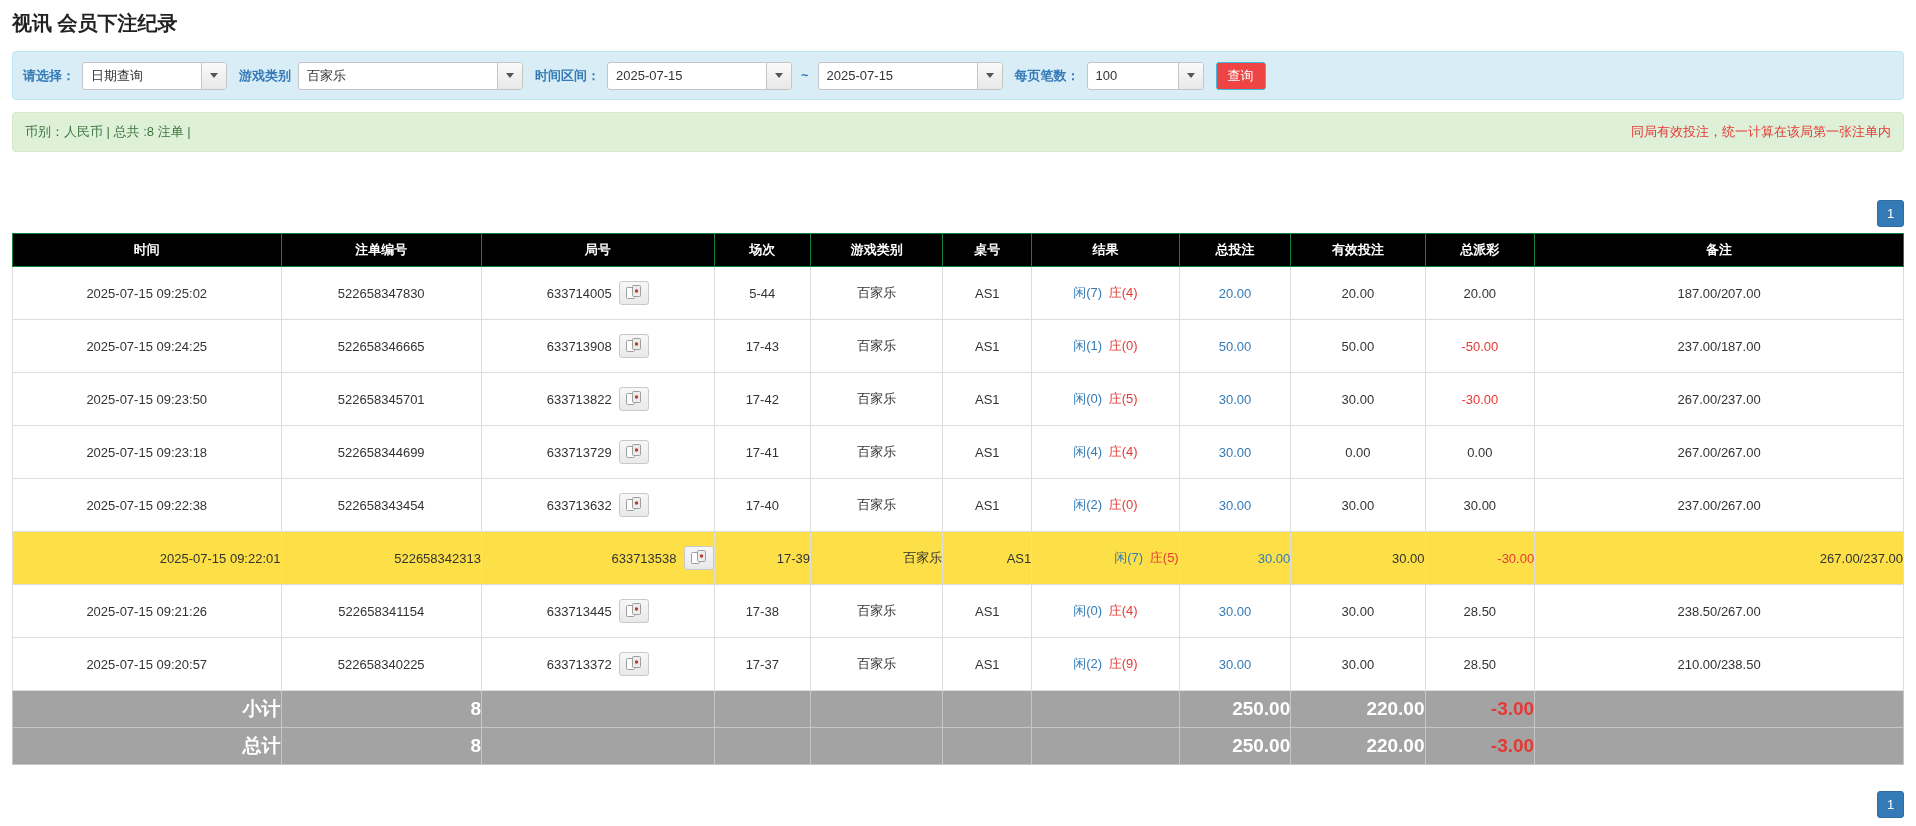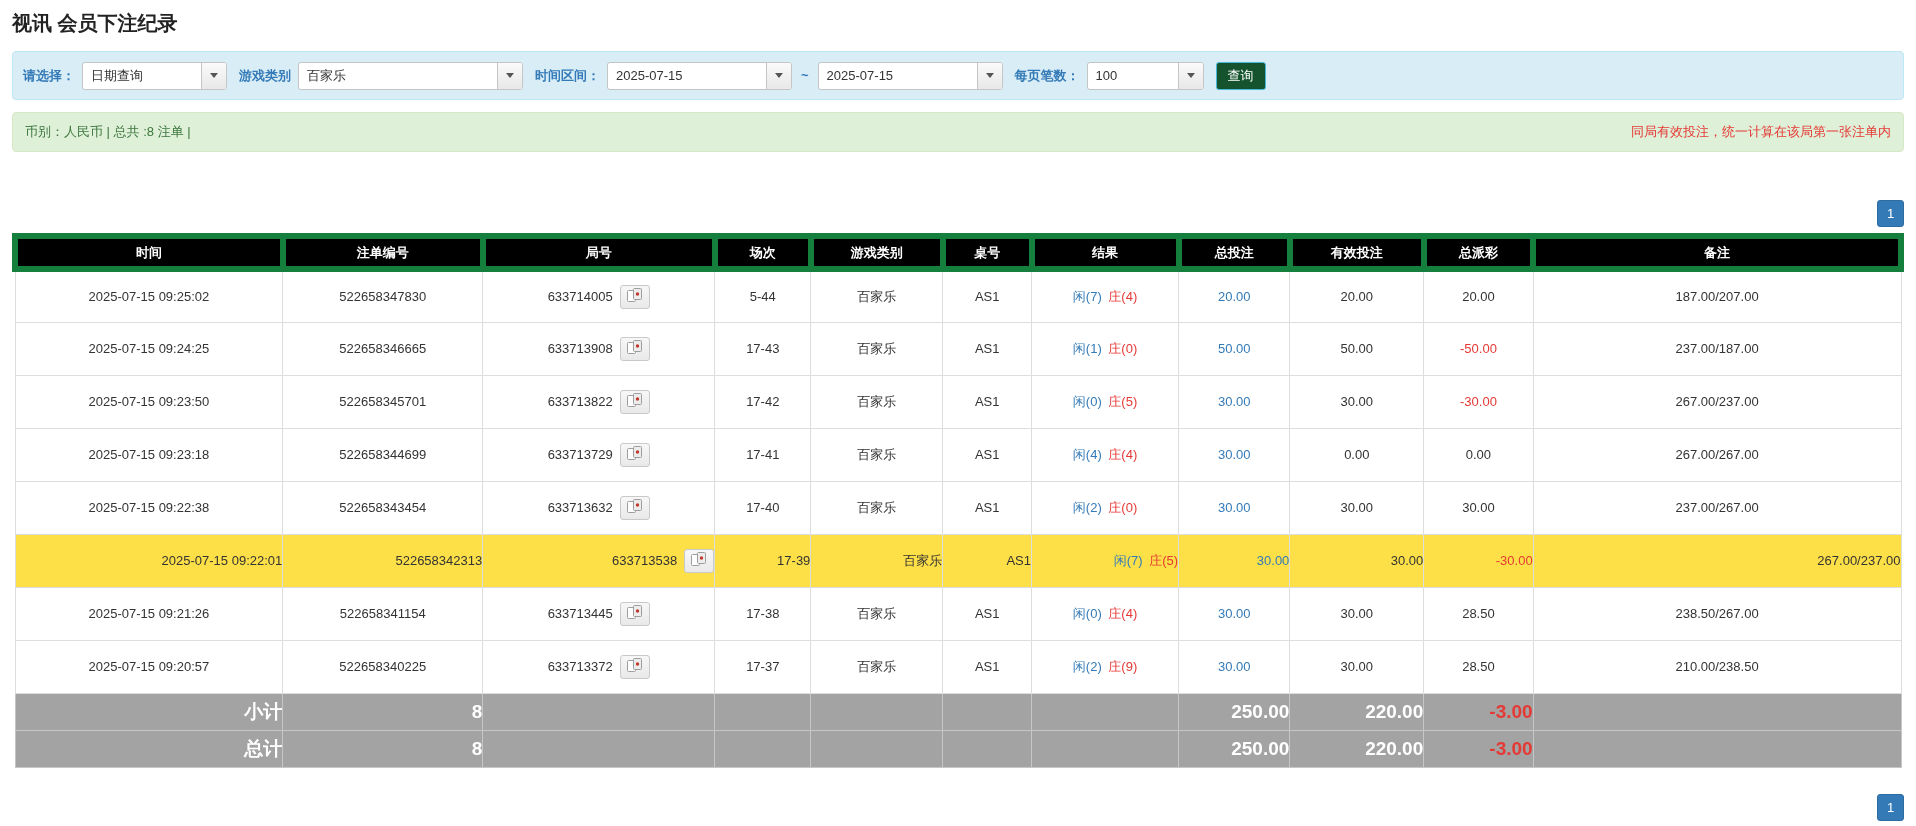--- a/index.html
+++ b/index.html
@@ -40,21 +40,21 @@
     border-left: 4px solid transparent; border-right: 4px solid transparent;
     border-top: 5px solid #555;
   }
   .w-querytype .combo-value { width: 118px; }
   .w-game      .combo-value { width: 198px; }
   .w-date      .combo-value { width: 158px; }
   .w-perpage   .combo-value { width: 90px; }
   .w-sort      .combo-value { width: 168px; }
 
   .search-btn {
-    background: #14532d; border: 1px solid #46b8da; color: #fff;
+    background: #ef4444; border: 1px solid #46b8da; color: #fff;
     font-size: 13px; height: 28px; padding: 0 11px; border-radius: 3px;
     cursor: pointer; font-family: inherit;
   }
 
   
   .info-bar {
     margin-top: 12px; background: #dff0d8; border: 1px solid #d6e9c6;
     border-radius: 4px; padding: 10px 12px;
     display: flex; justify-content: space-between; align-items: center;
     font-size: 13px; height: 40px;
@@ -70,21 +70,21 @@
     border: 1px solid #2e6da4; border-radius: 3px; font-size: 13px;
     cursor: pointer; font-family: inherit;
   }
 
   
   table.data-table {
     width: 100%; border-collapse: collapse; margin-top: 6px; table-layout: fixed;
   }
   thead th {
     background: #000; color: #fff; font-size: 13px; font-weight: bold;
-    height: 33px; border: 6px solid #15803d; text-align: center;
+    height: 33px; border: 1px solid #15803d; text-align: center;
   }
   tbody td {
     border: 1px solid #ddd; height: 53px; text-align: center;
     font-size: 13px; color: #333; background: #fff; word-break: break-all;
   }
   tr.highlight td { background: #fde047; text-align: right; }
   tfoot td {
     background: #a3a3a3; color: #fff; font-weight: bold;
     border: 1px solid #c6c6c6; height: 37px; font-size: 19px; text-align: right;
   }

